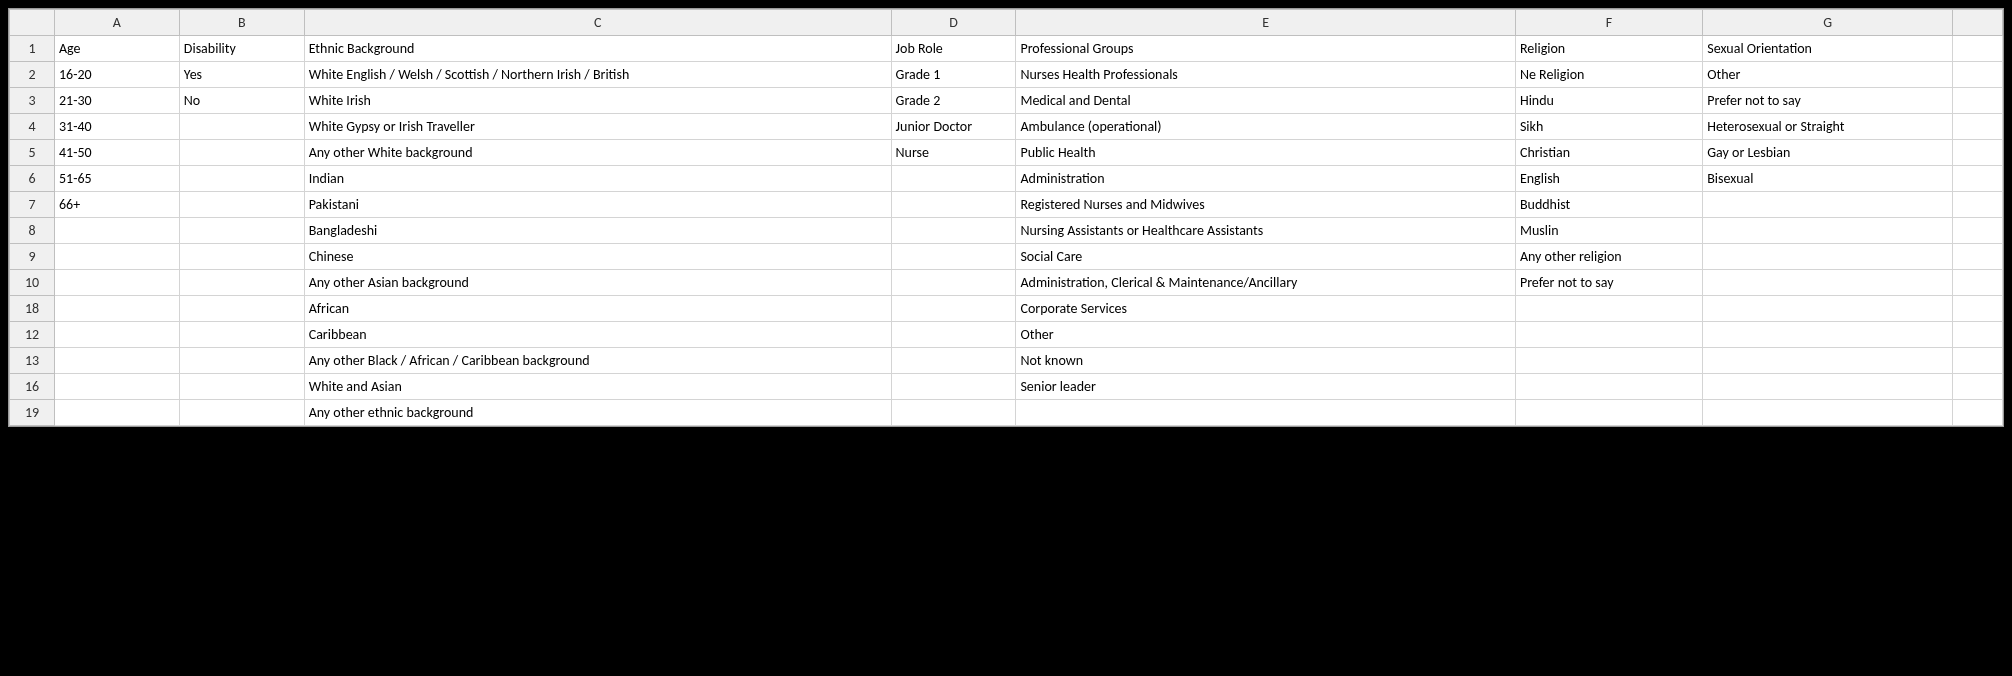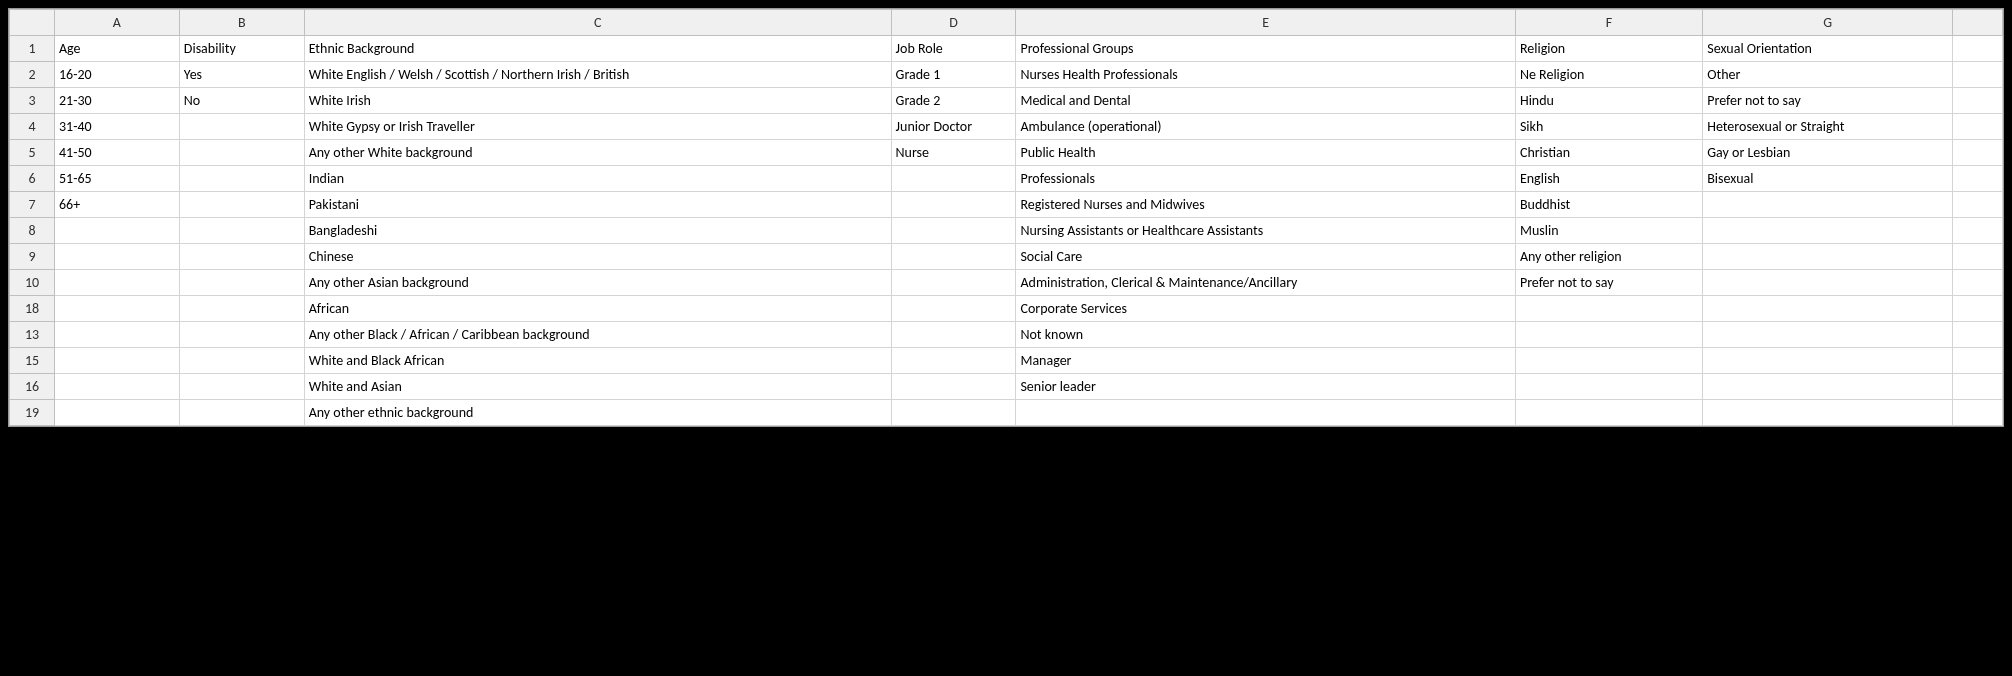--- a/index.html
+++ b/index.html
@@ -132,21 +132,21 @@
           <td class="col-F">Christian</td>
           <td class="col-G">Gay or Lesbian</td>
           <td class="col-H"></td>
         </tr>
         <tr>
           <th class="rowhead">6</th>
           <td class="col-A">51-65</td>
           <td class="col-B"></td>
           <td class="col-C">Indian</td>
           <td class="col-D"></td>
-          <td class="col-E">Professionals</td>
+          <td class="col-E">Administration</td>
           <td class="col-F">English</td>
           <td class="col-G">Bisexual</td>
           <td class="col-H"></td>
         </tr>
         <tr>
           <th class="rowhead">7</th>
           <td class="col-A">66+</td>
           <td class="col-B"></td>
           <td class="col-C">Pakistani</td>
           <td class="col-D"></td>
@@ -193,37 +193,37 @@
           <td class="col-A"></td>
           <td class="col-B"></td>
           <td class="col-C">African</td>
           <td class="col-D"></td>
           <td class="col-E">Corporate Services</td>
           <td class="col-F"></td>
           <td class="col-G"></td>
           <td class="col-H"></td>
         </tr>
         <tr>
+          <th class="rowhead">12</th>
+          <td class="col-A"></td>
+          <td class="col-B"></td>
+          <td class="col-C">Caribbean</td>
+          <td class="col-D"></td>
+          <td class="col-E">Other</td>
+          <td class="col-F"></td>
+          <td class="col-G"></td>
+          <td class="col-H"></td>
+        </tr>
+        <tr>
           <th class="rowhead">13</th>
           <td class="col-A"></td>
           <td class="col-B"></td>
           <td class="col-C">Any other Black / African / Caribbean background</td>
           <td class="col-D"></td>
           <td class="col-E">Not known</td>
-          <td class="col-F"></td>
-          <td class="col-G"></td>
-          <td class="col-H"></td>
-        </tr>
-        <tr>
-          <th class="rowhead">15</th>
-          <td class="col-A"></td>
-          <td class="col-B"></td>
-          <td class="col-C">White and Black African</td>
-          <td class="col-D"></td>
-          <td class="col-E">Manager</td>
           <td class="col-F"></td>
           <td class="col-G"></td>
           <td class="col-H"></td>
         </tr>
         <tr>
           <th class="rowhead">16</th>
           <td class="col-A"></td>
           <td class="col-B"></td>
           <td class="col-C">White and Asian</td>
           <td class="col-D"></td>

